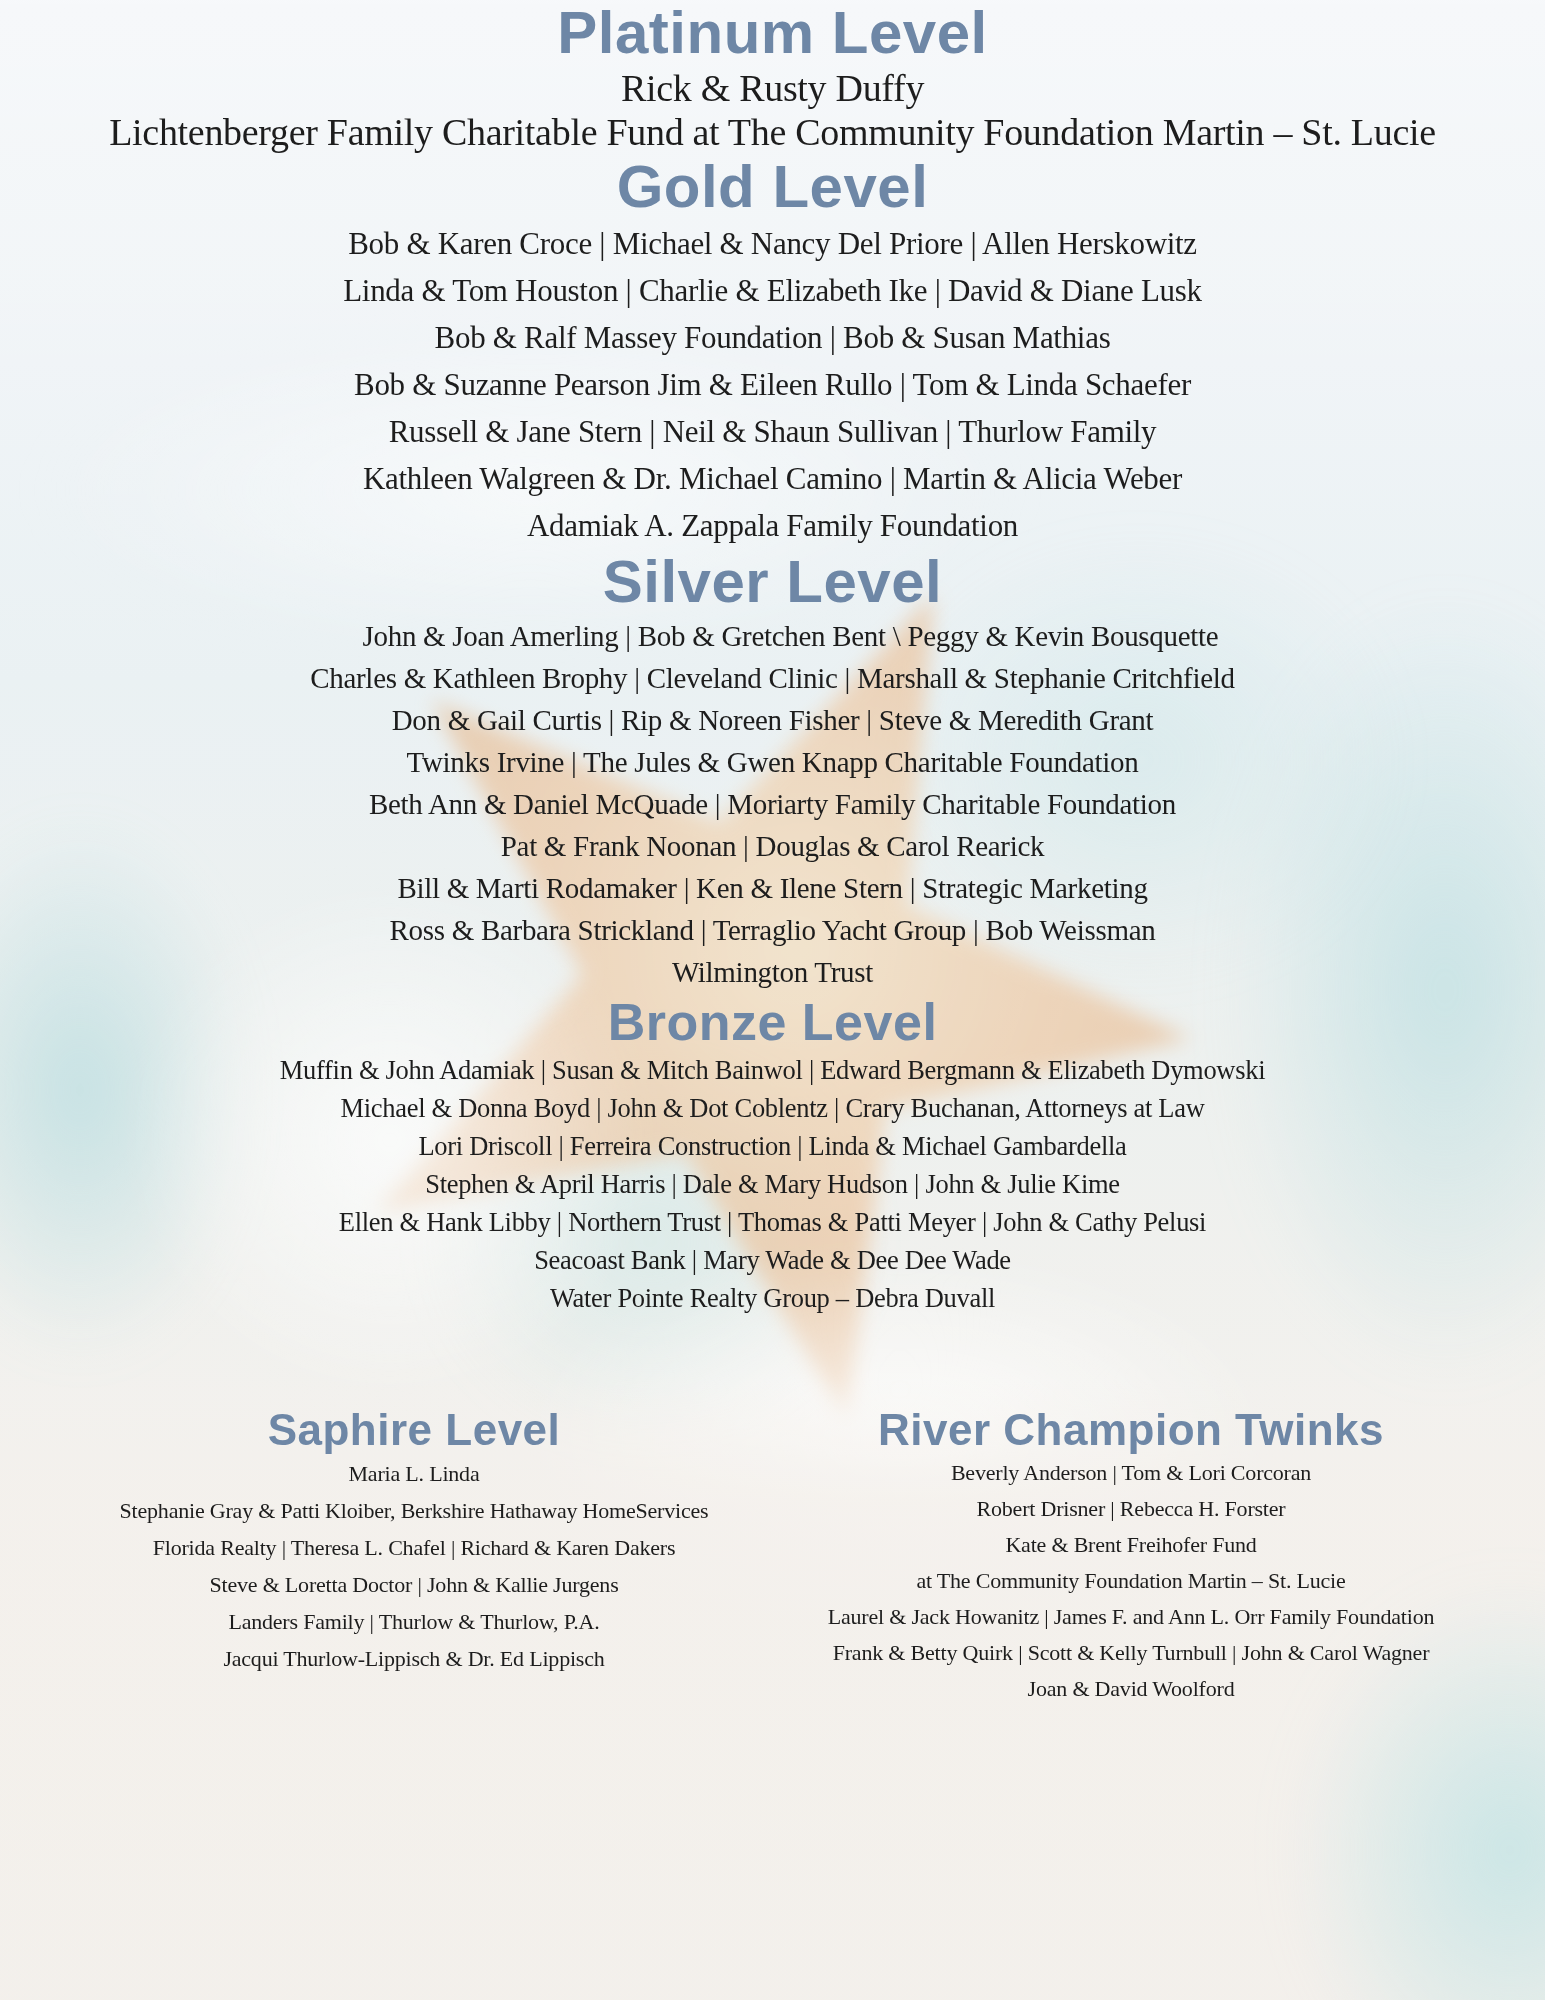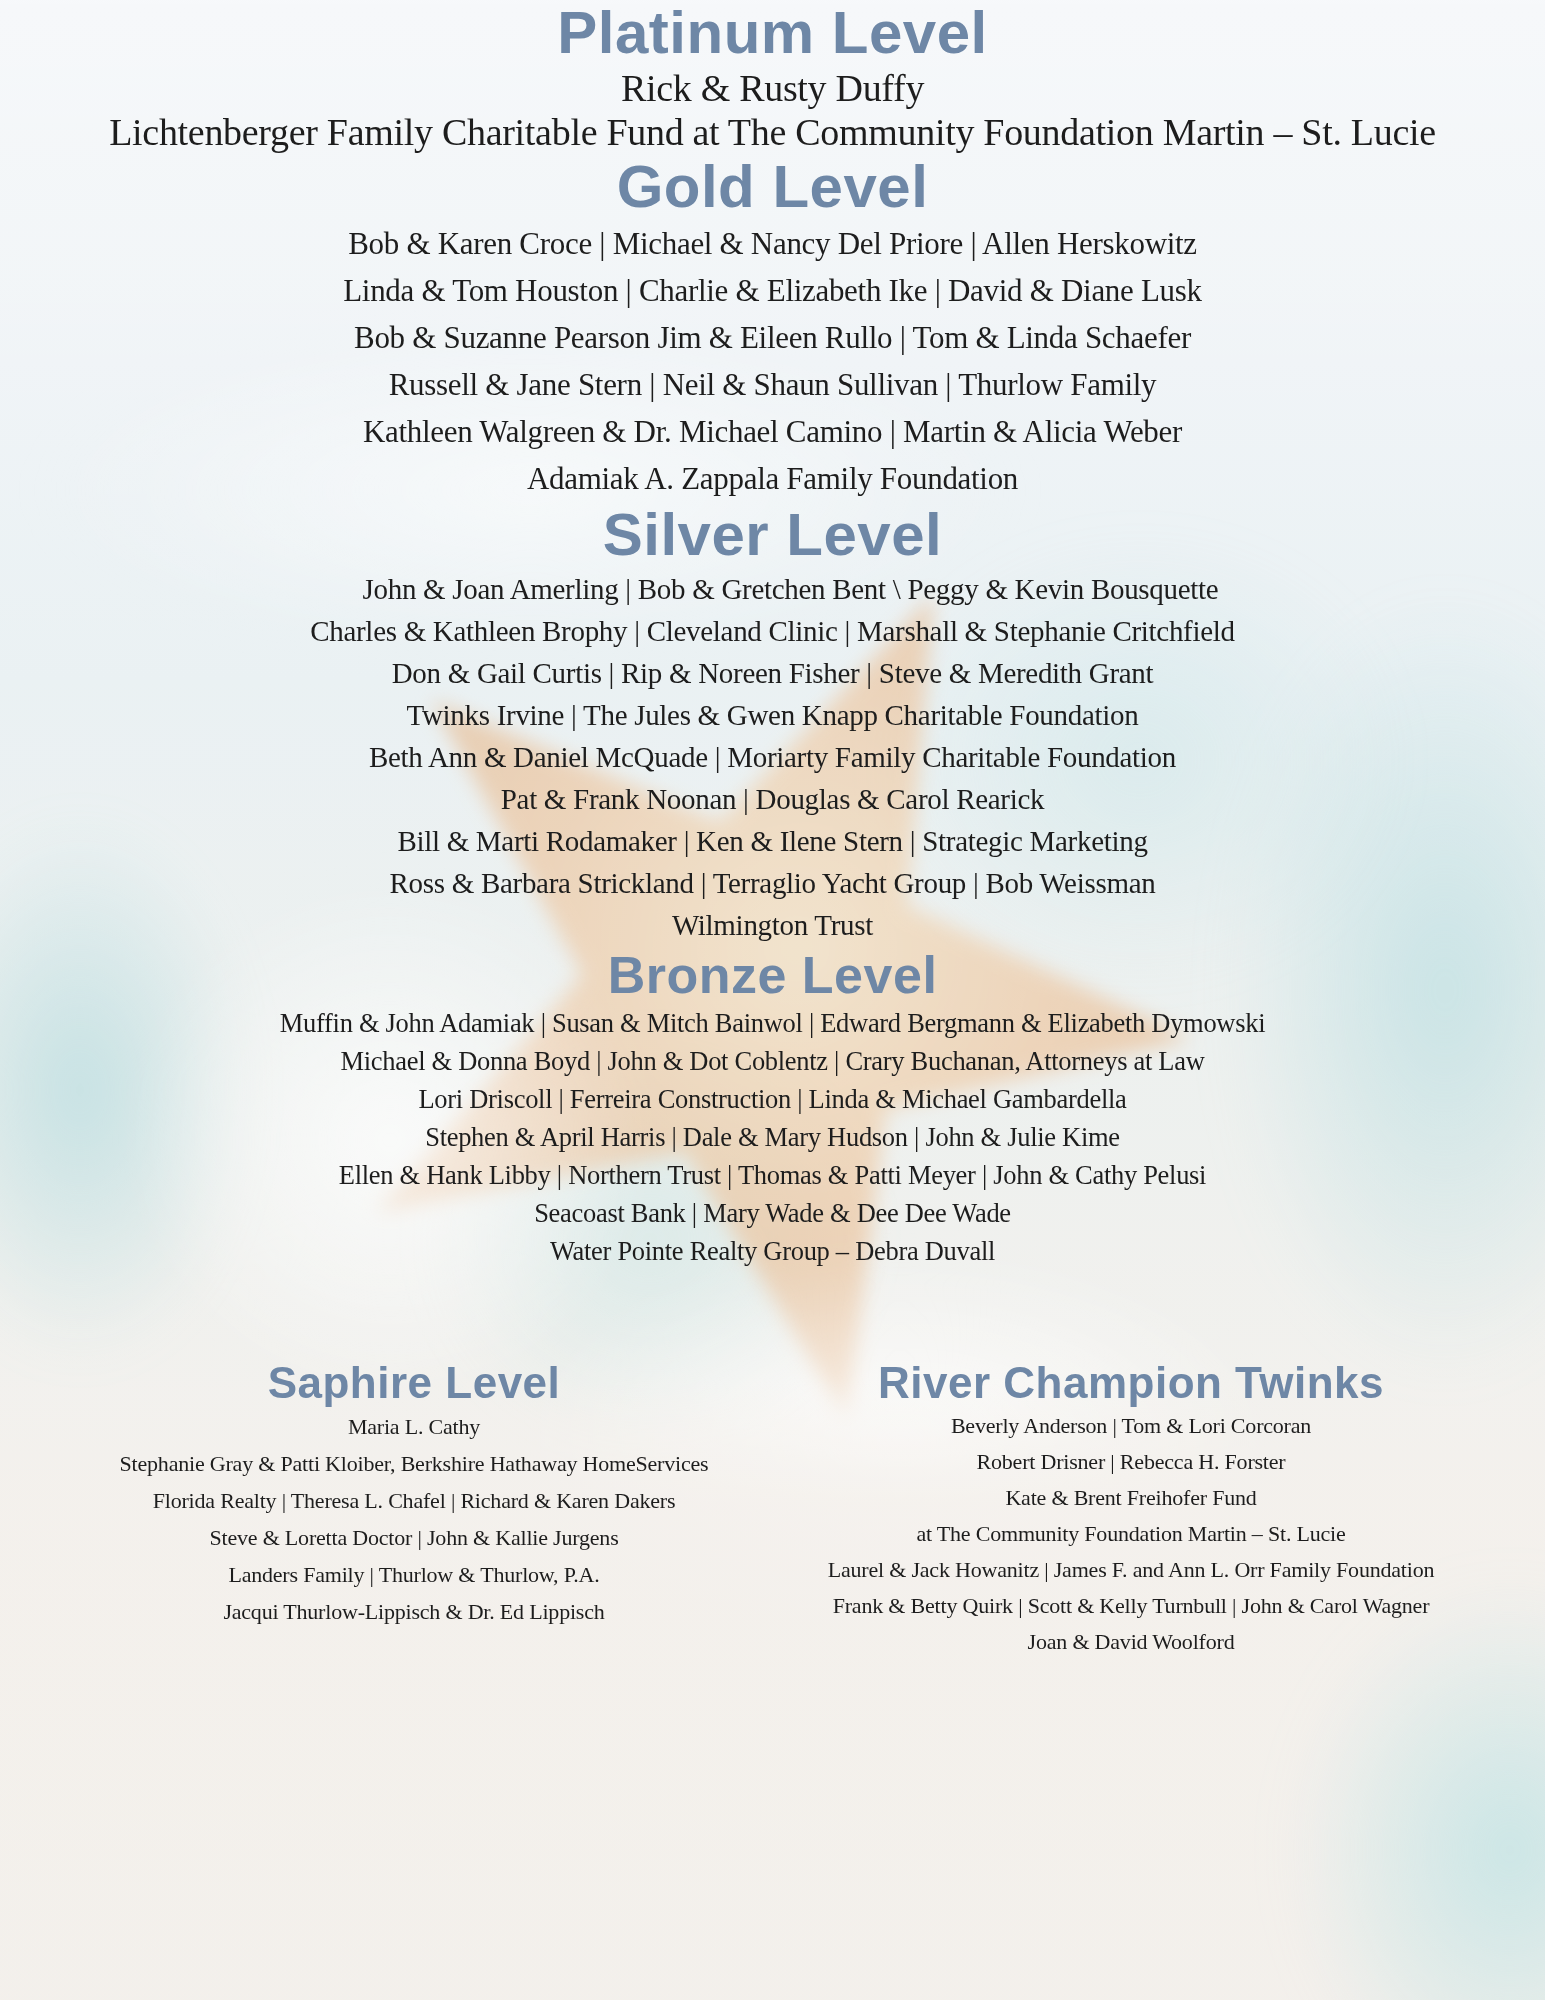--- a/index.html
+++ b/index.html
@@ -80,20 +80,21 @@
     <section>
       <h2 class="title t-main t-platinum">Platinum Level</h2>
       <p class="entry p p-first">Rick &amp; Rusty Duffy</p>
       <p class="entry p">Lichtenberger Family Charitable Fund at The Community Foundation Martin – St. Lucie</p>
     </section>
 
     <section>
       <h2 class="title t-main t-gold">Gold Level</h2>
       <p class="entry g g-first">Bob &amp; Karen Croce | Michael &amp; Nancy Del Priore | Allen Herskowitz</p>
       <p class="entry g">Linda &amp; Tom Houston | Charlie &amp; Elizabeth Ike | David &amp; Diane Lusk</p>
+      <p class="entry g">Bob &amp; Ralf Massey Foundation | Bob &amp; Susan Mathias</p>
       <p class="entry g">Bob &amp; Suzanne Pearson Jim &amp; Eileen Rullo | Tom &amp; Linda Schaefer</p>
       <p class="entry g">Russell &amp; Jane Stern | Neil &amp; Shaun Sullivan | Thurlow Family</p>
       <p class="entry g">Kathleen Walgreen &amp; Dr. Michael Camino | Martin &amp; Alicia Weber</p>
       <p class="entry g">Adamiak A. Zappala Family Foundation</p>
     </section>
 
     <section>
       <h2 class="title t-main t-silver">Silver Level</h2>
       <p class="entry s s-first">John &amp; Joan Amerling | Bob &amp; Gretchen Bent \ Peggy &amp; Kevin Bousquette</p>
       <p class="entry s">Charles &amp; Kathleen Brophy | Cleveland Clinic | Marshall &amp; Stephanie Critchfield</p>
@@ -113,21 +114,21 @@
       <p class="entry b">Lori Driscoll | Ferreira Construction | Linda &amp; Michael Gambardella</p>
       <p class="entry b">Stephen &amp; April Harris | Dale &amp; Mary Hudson | John &amp; Julie Kime</p>
       <p class="entry b">Ellen &amp; Hank Libby | Northern Trust | Thomas &amp; Patti Meyer | John &amp; Cathy Pelusi</p>
       <p class="entry b">Seacoast Bank | Mary Wade &amp; Dee Dee Wade</p>
       <p class="entry b">Water Pointe Realty Group – Debra Duvall</p>
     </section>
 
     <div class="cols">
       <section class="col">
         <h2 class="title t-sub">Saphire Level</h2>
-        <p class="entry c c-first">Maria L. Cathy</p>
+        <p class="entry c c-first">Maria L. Linda</p>
         <p class="entry c">Stephanie Gray &amp; Patti Kloiber, Berkshire Hathaway HomeServices</p>
         <p class="entry c">Florida Realty | Theresa L. Chafel | Richard &amp; Karen Dakers</p>
         <p class="entry c">Steve &amp; Loretta Doctor | John &amp; Kallie Jurgens</p>
         <p class="entry c">Landers Family | Thurlow &amp; Thurlow, P.A.</p>
         <p class="entry c">Jacqui Thurlow-Lippisch &amp; Dr. Ed Lippisch</p>
       </section>
       <section class="col">
         <h2 class="title t-sub">River Champion Twinks</h2>
         <p class="entry c2 c2-first">Beverly Anderson | Tom &amp; Lori Corcoran</p>
         <p class="entry c2">Robert Drisner | Rebecca H. Forster</p>

